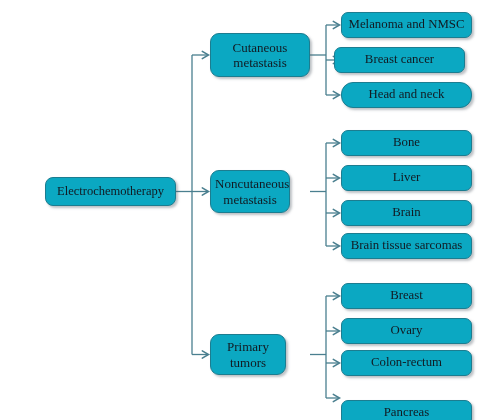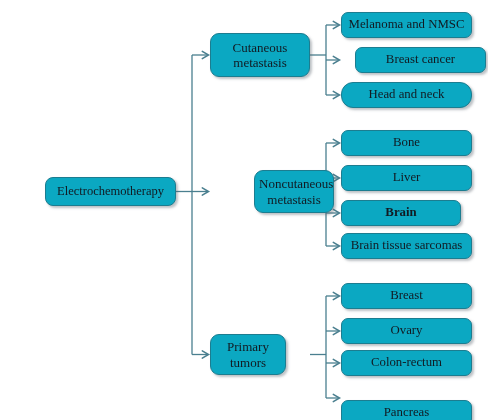--- a/index.html
+++ b/index.html
@@ -102,36 +102,36 @@
   <div id="nodes">
       <div class="node node-root" style="left: 45px; top: 177px; width: 131px; height: 29px;">
         <span>Electrochemotherapy</span>
       </div>
       <div class="node node-mid" style="left: 210px; top: 33px; width: 100px; height: 44px;">
         <span>Cutaneous metastasis</span>
       </div>
       <div class="node node-leaf" style="left: 341px; top: 12px; width: 131px; height: 26px;">
         <span>Melanoma and NMSC</span>
       </div>
-      <div class="node node-leaf" style="left: 355px; top: 47px; width: 131px; height: 26px;">
+      <div class="node node-leaf" style="left: 334px; top: 47px; width: 131px; height: 26px;">
         <span>Breast cancer</span>
       </div>
       <div class="node node-leaf" style="left: 341px; top: 82px; width: 131px; height: 26px; border-radius: 12px;">
         <span>Head and neck</span>
       </div>
-      <div class="node node-mid" style="left: 210px; top: 170px; width: 80px; height: 43px; margin-left: 44px;">
+      <div class="node node-mid" style="left: 210px; top: 170px; width: 80px; height: 43px;">
         <span>Noncutaneous metastasis</span>
       </div>
       <div class="node node-leaf" style="left: 341px; top: 130px; width: 131px; height: 26px;">
         <span>Bone</span>
       </div>
       <div class="node node-leaf" style="left: 341px; top: 165px; width: 131px; height: 26px;">
         <span>Liver</span>
       </div>
-      <div class="node node-leaf" style="left: 341px; top: 200px; width: 120px; height: 26px; font-weight: bold;">
+      <div class="node node-leaf" style="left: 341px; top: 200px; width: 131px; height: 26px;">
         <span>Brain</span>
       </div>
       <div class="node node-leaf" style="left: 341px; top: 233px; width: 131px; height: 26px;">
         <span>Brain tissue sarcomas</span>
       </div>
       <div class="node node-mid" style="left: 210px; top: 334px; width: 76px; height: 41px;">
         <span>Primary tumors</span>
       </div>
       <div class="node node-leaf" style="left: 341px; top: 283px; width: 131px; height: 26px;">
         <span>Breast</span>

